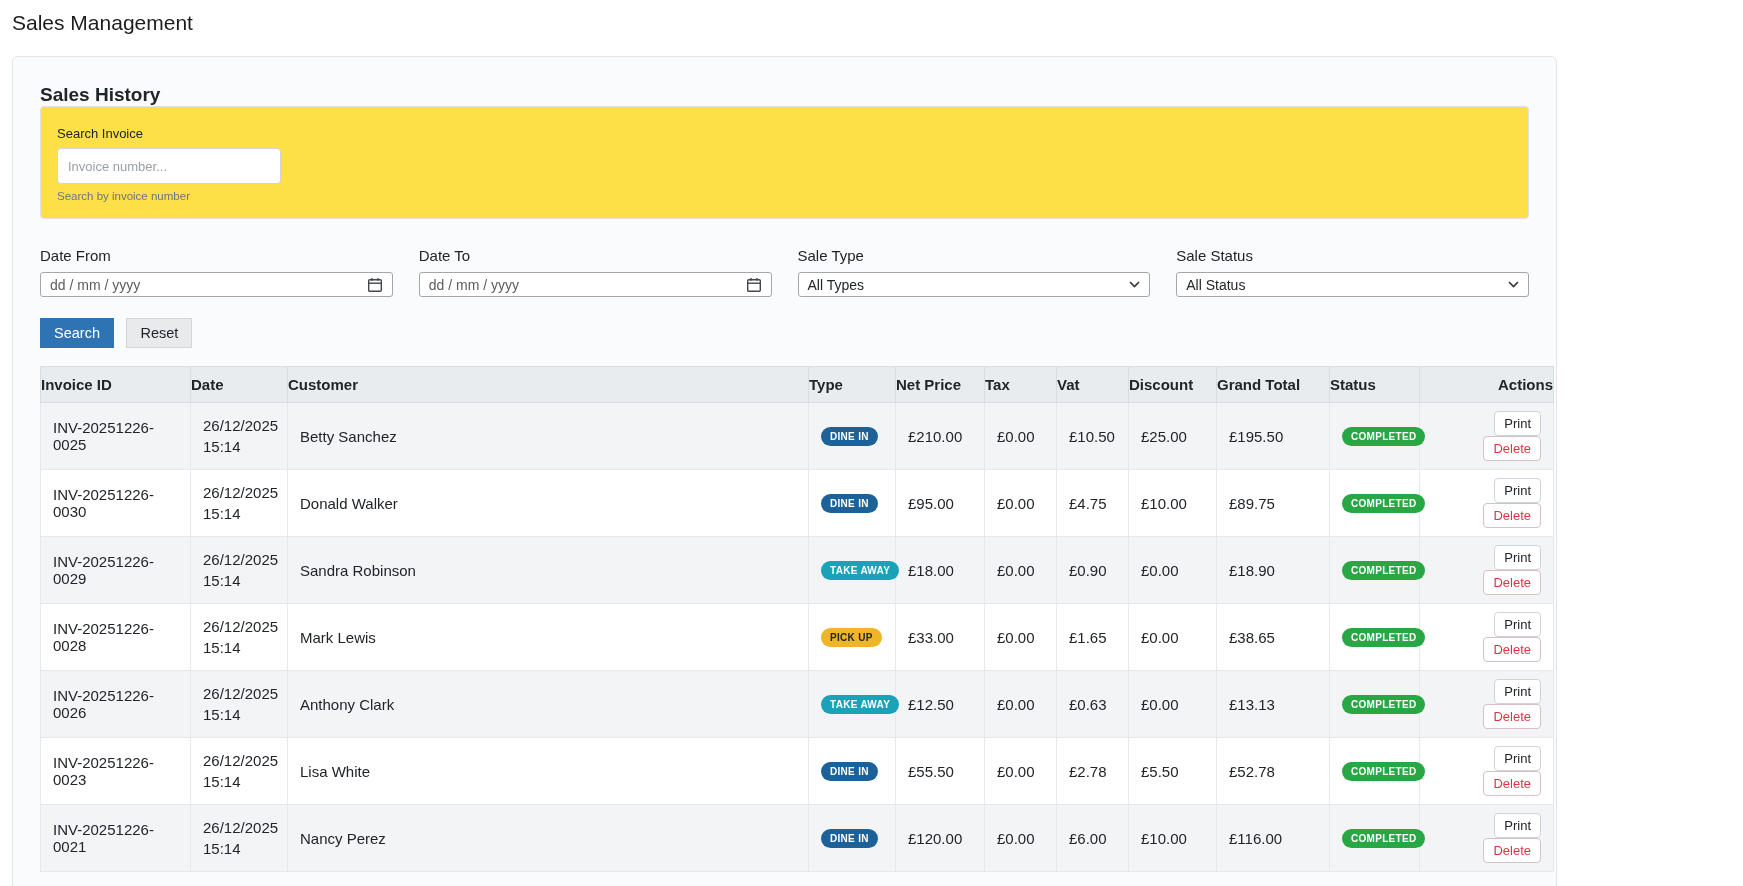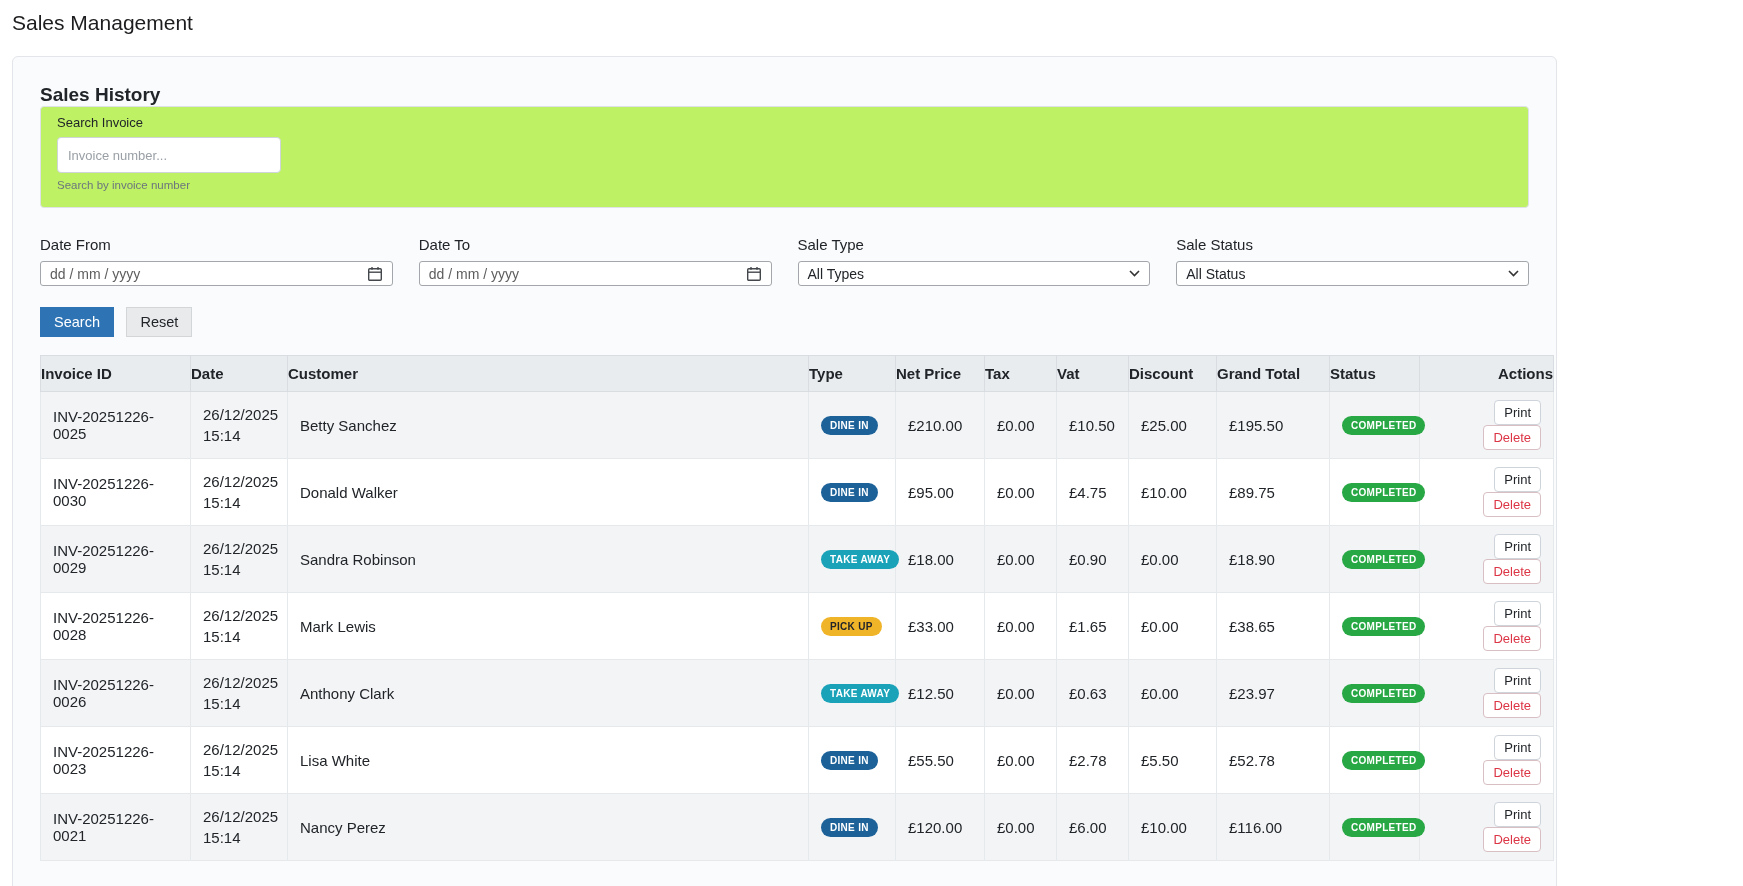--- a/index.html
+++ b/index.html
@@ -24,24 +24,24 @@
     border-radius: 6px;
     padding: 27px;
   }
   .panel-heading {
     font-size: 19px;
     font-weight: 700;
     color: #212529;
   }
   
   .search-panel {
-    background: #bef264;
+    background: #fde047;
     border: 1px solid #dee2e6;
     border-radius: 4px;
-    padding: 8px 16px 16px 16px;
+    padding: 19px 16px 16px 16px;
     margin-bottom: 28px;
   }
   .search-label { display: block; font-size: 13px; color: #212529; margin-bottom: 7px; }
   .search-input {
     width: 224px; height: 36px;
     border: 1px solid #ced4da; border-radius: 4px;
     padding: 0 10px; font-size: 13px; color: #212529;
     font-family: "Liberation Sans", sans-serif;
     background: #fff; outline: none;
   }
@@ -341,21 +341,21 @@
       <div class="date-line">15:14</div>
     </td>
     <td>Anthony Clark</td>
     <td>
       <span class="type-badge" data-variant="take-away">TAKE AWAY</span>
     </td>
     <td>£12.50</td>
     <td>£0.00</td>
     <td>£0.63</td>
     <td>£0.00</td>
-    <td>£23.97</td>
+    <td>£13.13</td>
     <td>
       <span class="status-badge">COMPLETED</span>
     </td>
     <td class="c-actions">
       <button class="btn-sm btn-print">Print</button>
       <button class="btn-sm btn-delete">Delete</button>
     </td>
   </tr>
 
   <tr>

